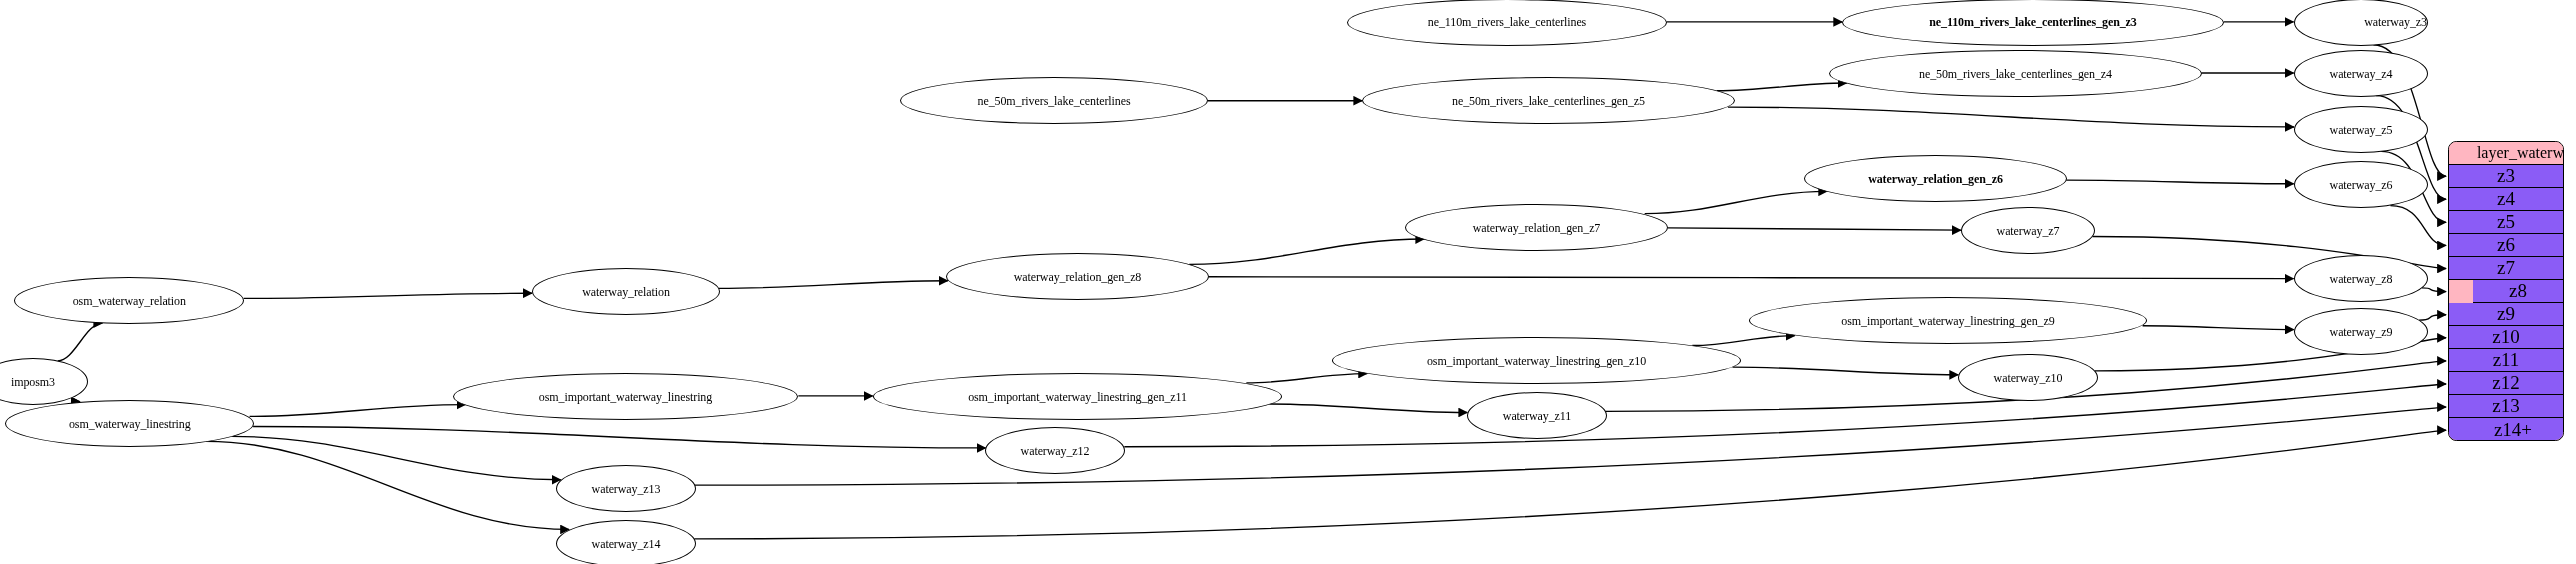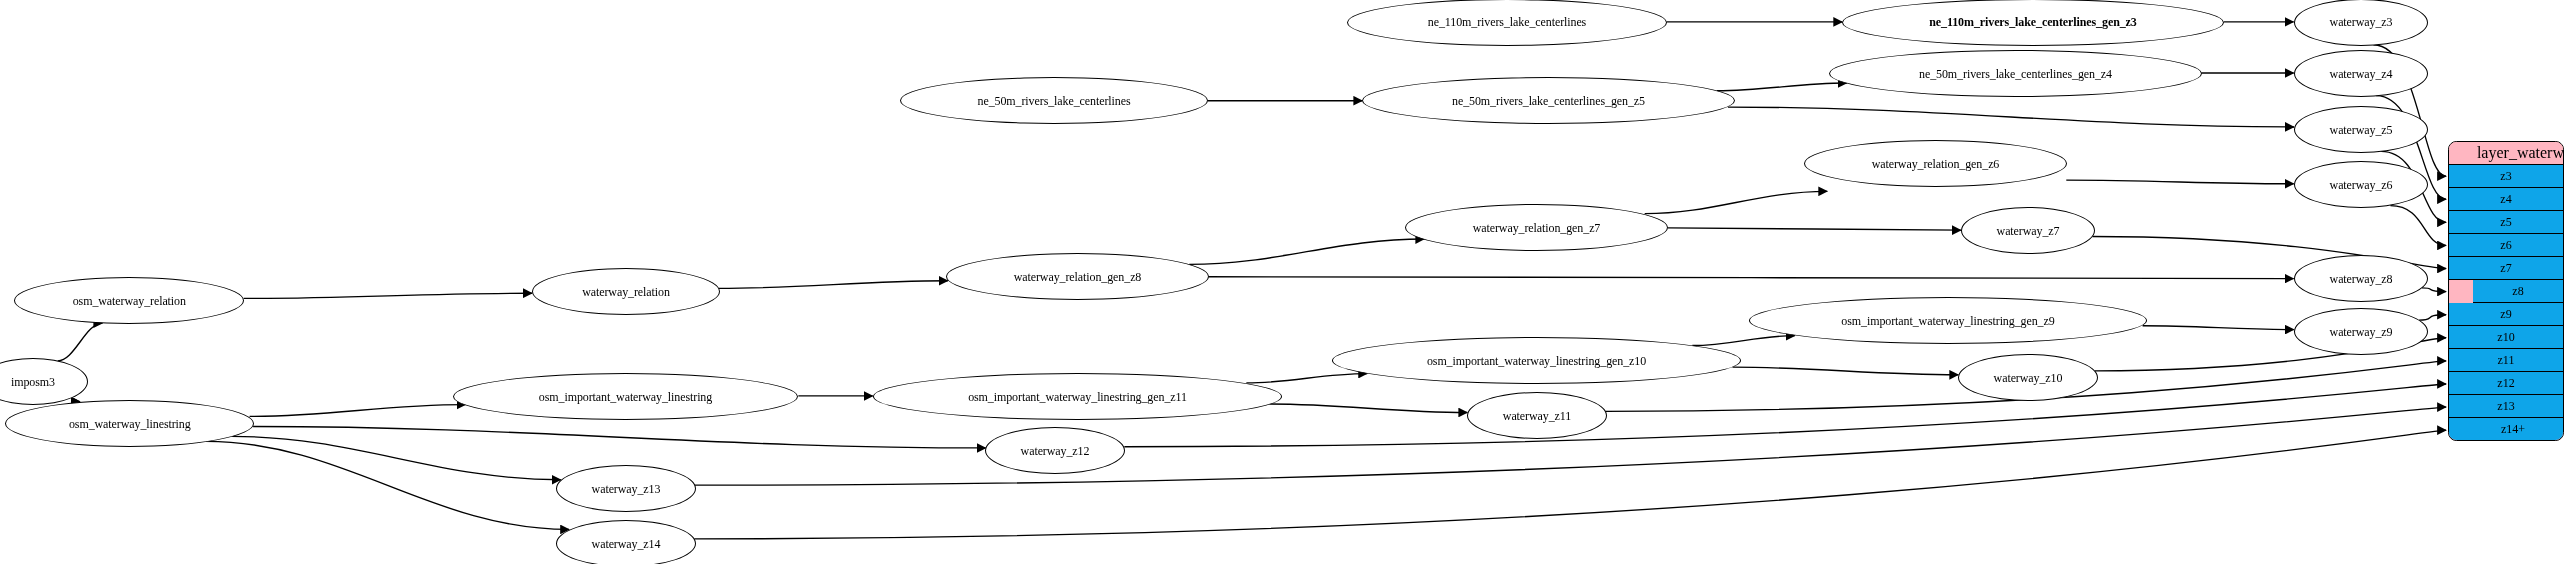--- a/index.html
+++ b/index.html
@@ -62,27 +62,27 @@
     border-bottom: 1.2px solid #000000;
     display: flex;
     align-items: center;
     justify-content: center;
     background: #ffb6c1;
     padding-left: 44px;
   }
   .table-row {
     box-sizing: border-box;
     text-align: center;
-    font-size: 12px;
+    font-size: 19px;
     color: #000000;
     border-bottom: 1.2px solid #000000;
     display: flex;
     align-items: center;
     justify-content: center;
-    background: #0ea5e9;
+    background: #8b5cf6;
   }
   .table-row:last-child { border-bottom: none; padding-left: 14px; }
 </style>
 </head>
 <body>
 
 <div id="stage">
   <svg id="edge-layer" viewBox="0 0 3430 752" xmlns="http://www.w3.org/2000/svg">
     <defs>
       <marker id="arrow" viewBox="0 0 10 10" refX="9.2" refY="5" markerWidth="7.2" markerHeight="7.2" orient="auto-start-reverse">
@@ -142,21 +142,21 @@
       </div>
       <div class="node" style="left: 532px; top: 268px; width: 188px; height: 47px;">
         <span>waterway_relation</span>
       </div>
       <div class="node" style="left: 946px; top: 253px; width: 263px; height: 47px;">
         <span>waterway_relation_gen_z8</span>
       </div>
       <div class="node" style="left: 1405px; top: 204px; width: 263px; height: 47px;">
         <span>waterway_relation_gen_z7</span>
       </div>
-      <div class="node" style="left: 1804px; top: 140px; width: 263px; height: 47px;">
+      <div class="node" style="left: 1804px; top: 155px; width: 263px; height: 47px; font-weight: bold;">
         <span>waterway_relation_gen_z6</span>
       </div>
       <div class="node" style="left: 1347px; top: -1.5px; width: 320px; height: 47px;">
         <span>ne_110m_rivers_lake_centerlines</span>
       </div>
       <div class="node" style="left: 1842px; top: -1.5px; width: 382px; height: 47px; font-weight: bold;">
         <span>ne_110m_rivers_lake_centerlines_gen_z3</span>
       </div>
       <div class="node" style="left: 900px; top: 77px; width: 308px; height: 47px;">
         <span>ne_50m_rivers_lake_centerlines</span>
@@ -172,21 +172,21 @@
       </div>
       <div class="node" style="left: 873px; top: 373px; width: 409px; height: 47px;">
         <span>osm_important_waterway_linestring_gen_z11</span>
       </div>
       <div class="node" style="left: 1332px; top: 337px; width: 409px; height: 47px;">
         <span>osm_important_waterway_linestring_gen_z10</span>
       </div>
       <div class="node" style="left: 1749px; top: 297px; width: 398px; height: 47px;">
         <span>osm_important_waterway_linestring_gen_z9</span>
       </div>
-      <div class="node" style="left: 2294px; top: -1.5px; width: 134px; height: 47px;">
+      <div class="node" style="left: 2294px; top: -1.5px; width: 134px; height: 47px; justify-content: flex-end;">
         <span>waterway_z3</span>
       </div>
       <div class="node" style="left: 2294px; top: 50px; width: 134px; height: 47px;">
         <span>waterway_z4</span>
       </div>
       <div class="node" style="left: 2294px; top: 106px; width: 134px; height: 47px;">
         <span>waterway_z5</span>
       </div>
       <div class="node" style="left: 2294px; top: 161px; width: 134px; height: 47px;">
         <span>waterway_z6</span>

